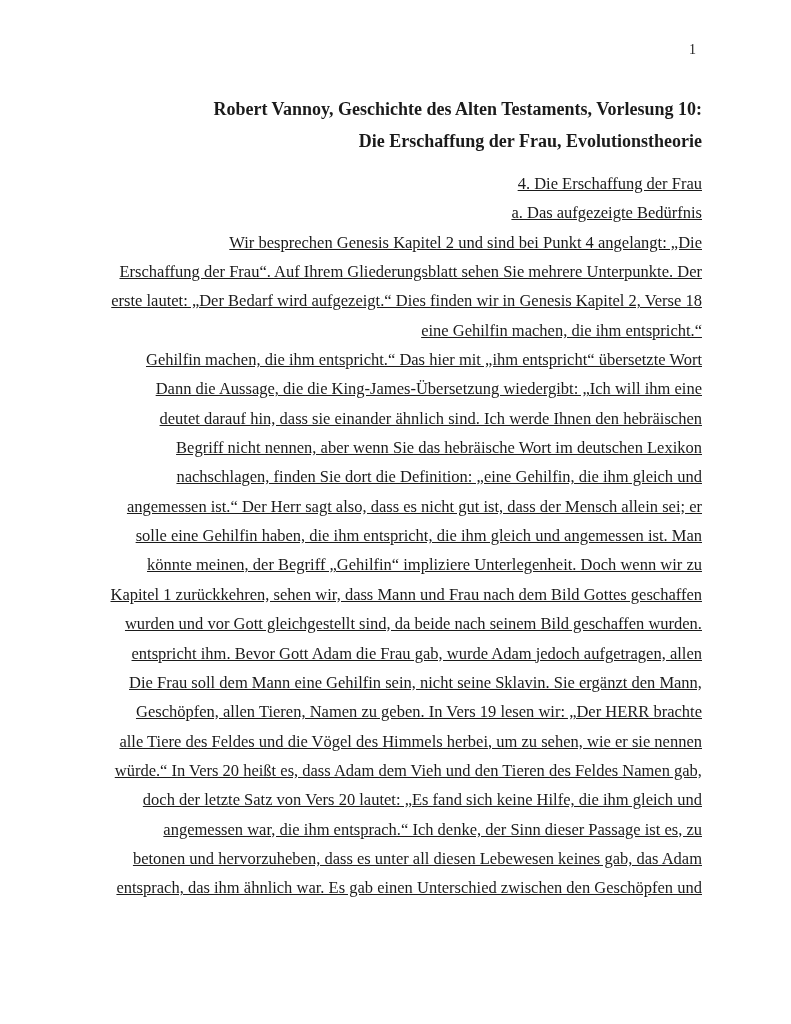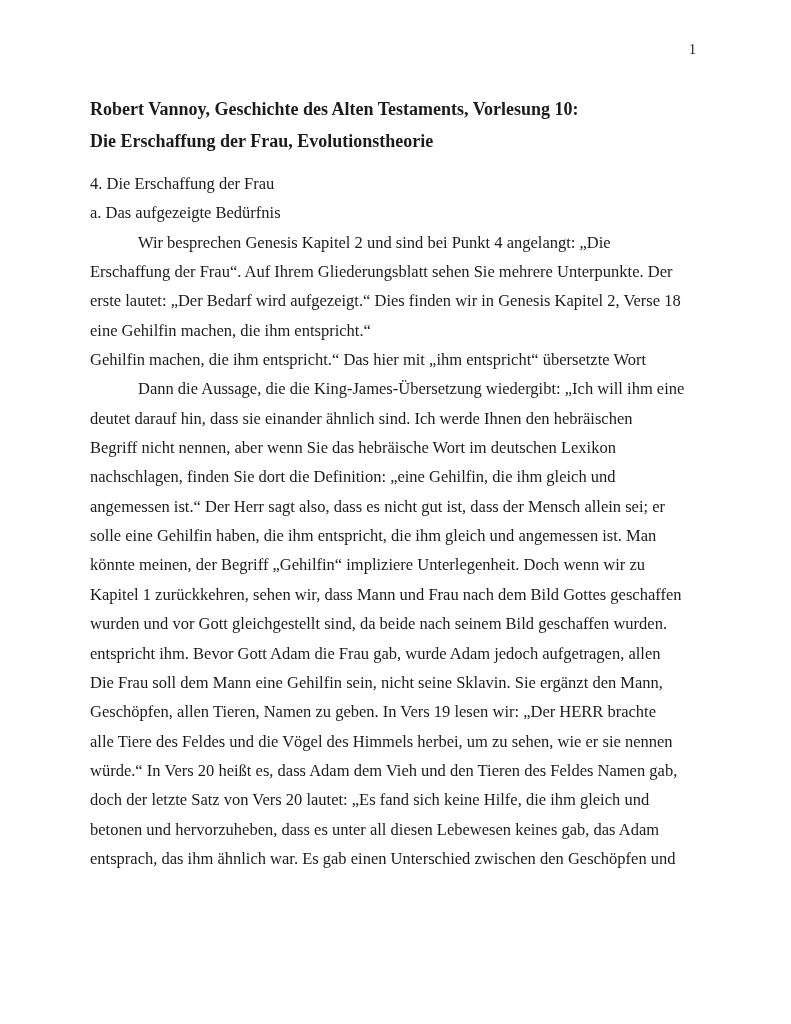--- a/index.html
+++ b/index.html
@@ -25,37 +25,39 @@
     top: 42px;
     left: 689px;
     font-size: 14px;
     line-height: 16px;
   }
   .doc {
     position: absolute;
     top: 93px;
     left: 90px;
     width: 612px;
+    text-align: right;
   }
   .title .line {
     font-weight: bold;
     font-size: 18px;
     line-height: 32px;
     white-space: nowrap;
   }
   .body-text {
     margin-top: 12px;
     font-size: 16.5px;
   }
   .paragraph {
     margin: 0;
   }
   .body-text .line {
     line-height: 29.35px;
     white-space: nowrap;
+    text-decoration: underline;
   }
   .body-text .line.indent {
     text-indent: 48px;
   }
 </style>
 </head>
 <body>
 
 <div class="page">
   <div class="page-number">1</div>
@@ -89,18 +91,19 @@
           <div class="line">solle eine Gehilfin haben, die ihm entspricht, die ihm gleich und angemessen ist. Man</div>
           <div class="line">könnte meinen, der Begriff „Gehilfin“ impliziere Unterlegenheit. Doch wenn wir zu</div>
           <div class="line">Kapitel 1 zurückkehren, sehen wir, dass Mann und Frau nach dem Bild Gottes geschaffen</div>
           <div class="line">wurden und vor Gott gleichgestellt sind, da beide nach seinem Bild geschaffen wurden.</div>
           <div class="line">entspricht ihm. Bevor Gott Adam die Frau gab, wurde Adam jedoch aufgetragen, allen</div>
           <div class="line">Die Frau soll dem Mann eine Gehilfin sein, nicht seine Sklavin. Sie ergänzt den Mann,</div>
           <div class="line">Geschöpfen, allen Tieren, Namen zu geben. In Vers 19 lesen wir: „Der HERR brachte</div>
           <div class="line">alle Tiere des Feldes und die Vögel des Himmels herbei, um zu sehen, wie er sie nennen</div>
           <div class="line">würde.“ In Vers 20 heißt es, dass Adam dem Vieh und den Tieren des Feldes Namen gab,</div>
           <div class="line">doch der letzte Satz von Vers 20 lautet: „Es fand sich keine Hilfe, die ihm gleich und</div>
+          <div class="line">angemessen war, die ihm entsprach.“ Ich denke, der Sinn dieser Passage ist es, zu</div>
           <div class="line">betonen und hervorzuheben, dass es unter all diesen Lebewesen keines gab, das Adam</div>
           <div class="line">entsprach, das ihm ähnlich war. Es gab einen Unterschied zwischen den Geschöpfen und</div>
         </div>
       </div>
   </div>
 </div>
 
 </body></html>

